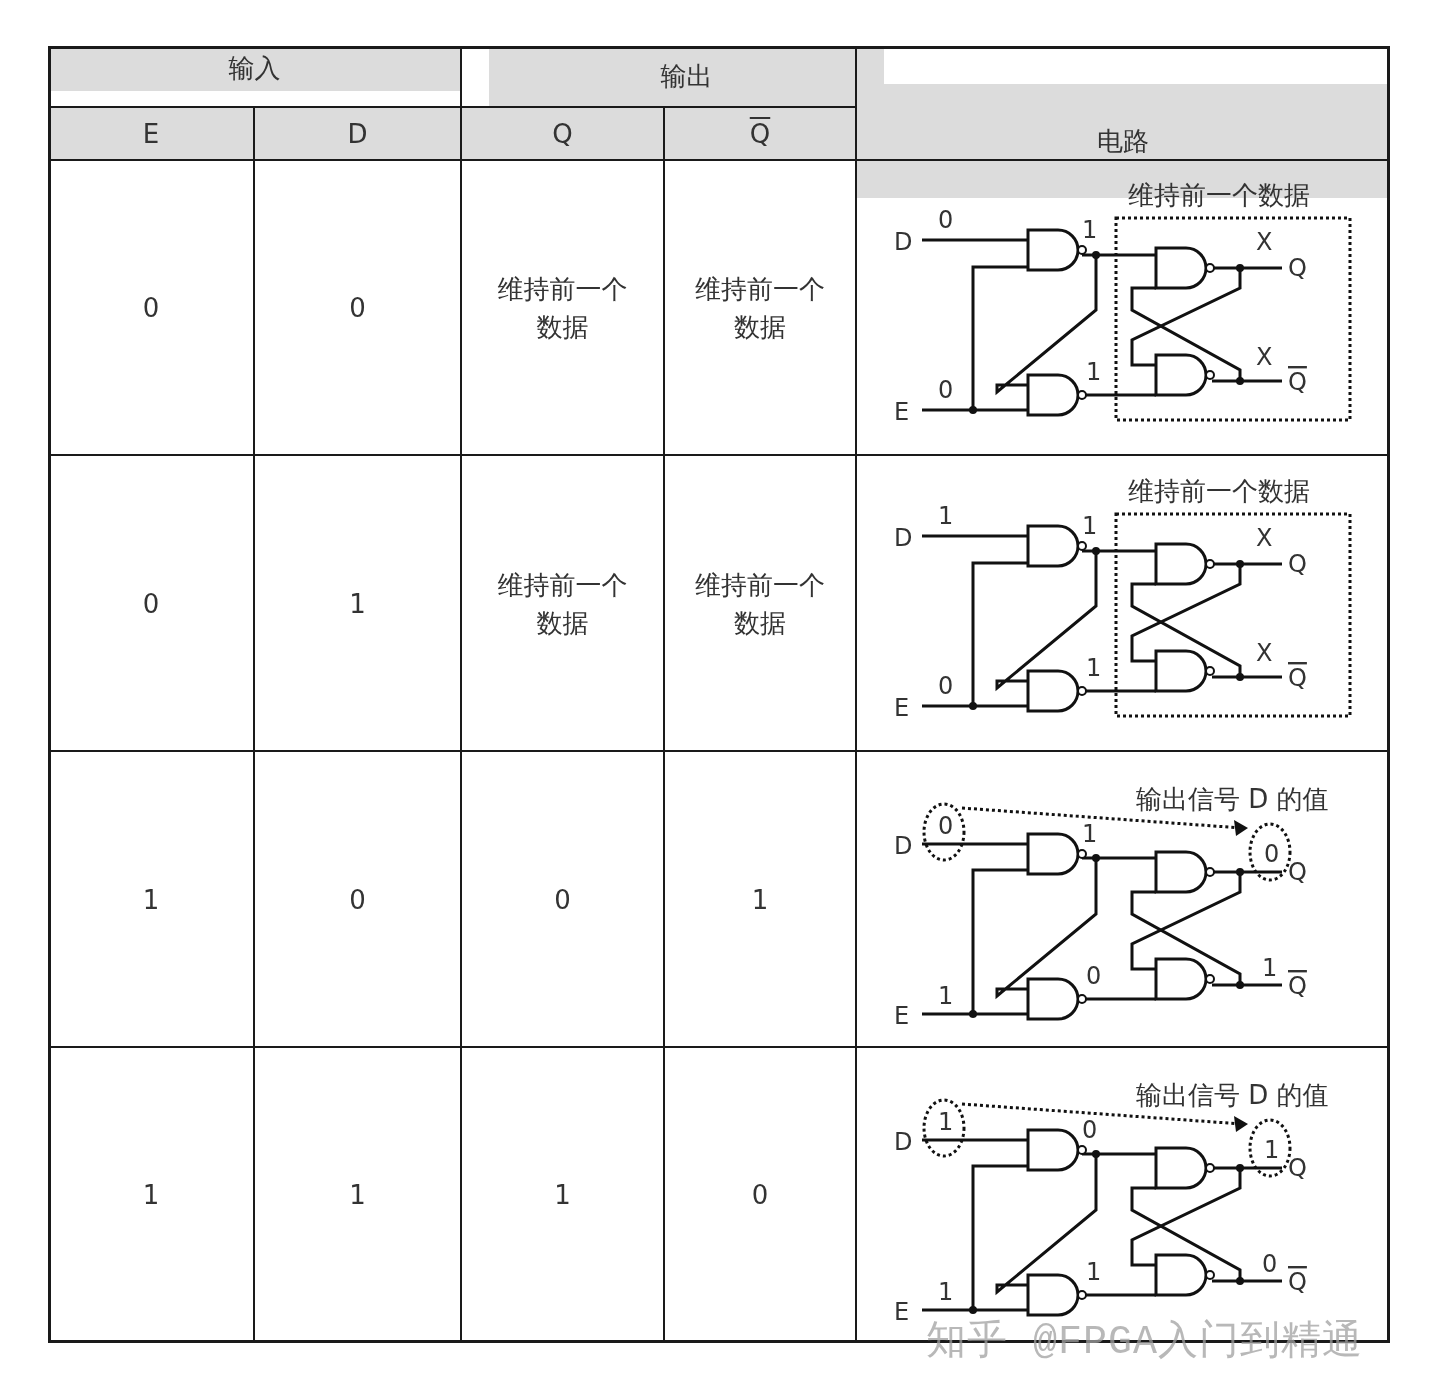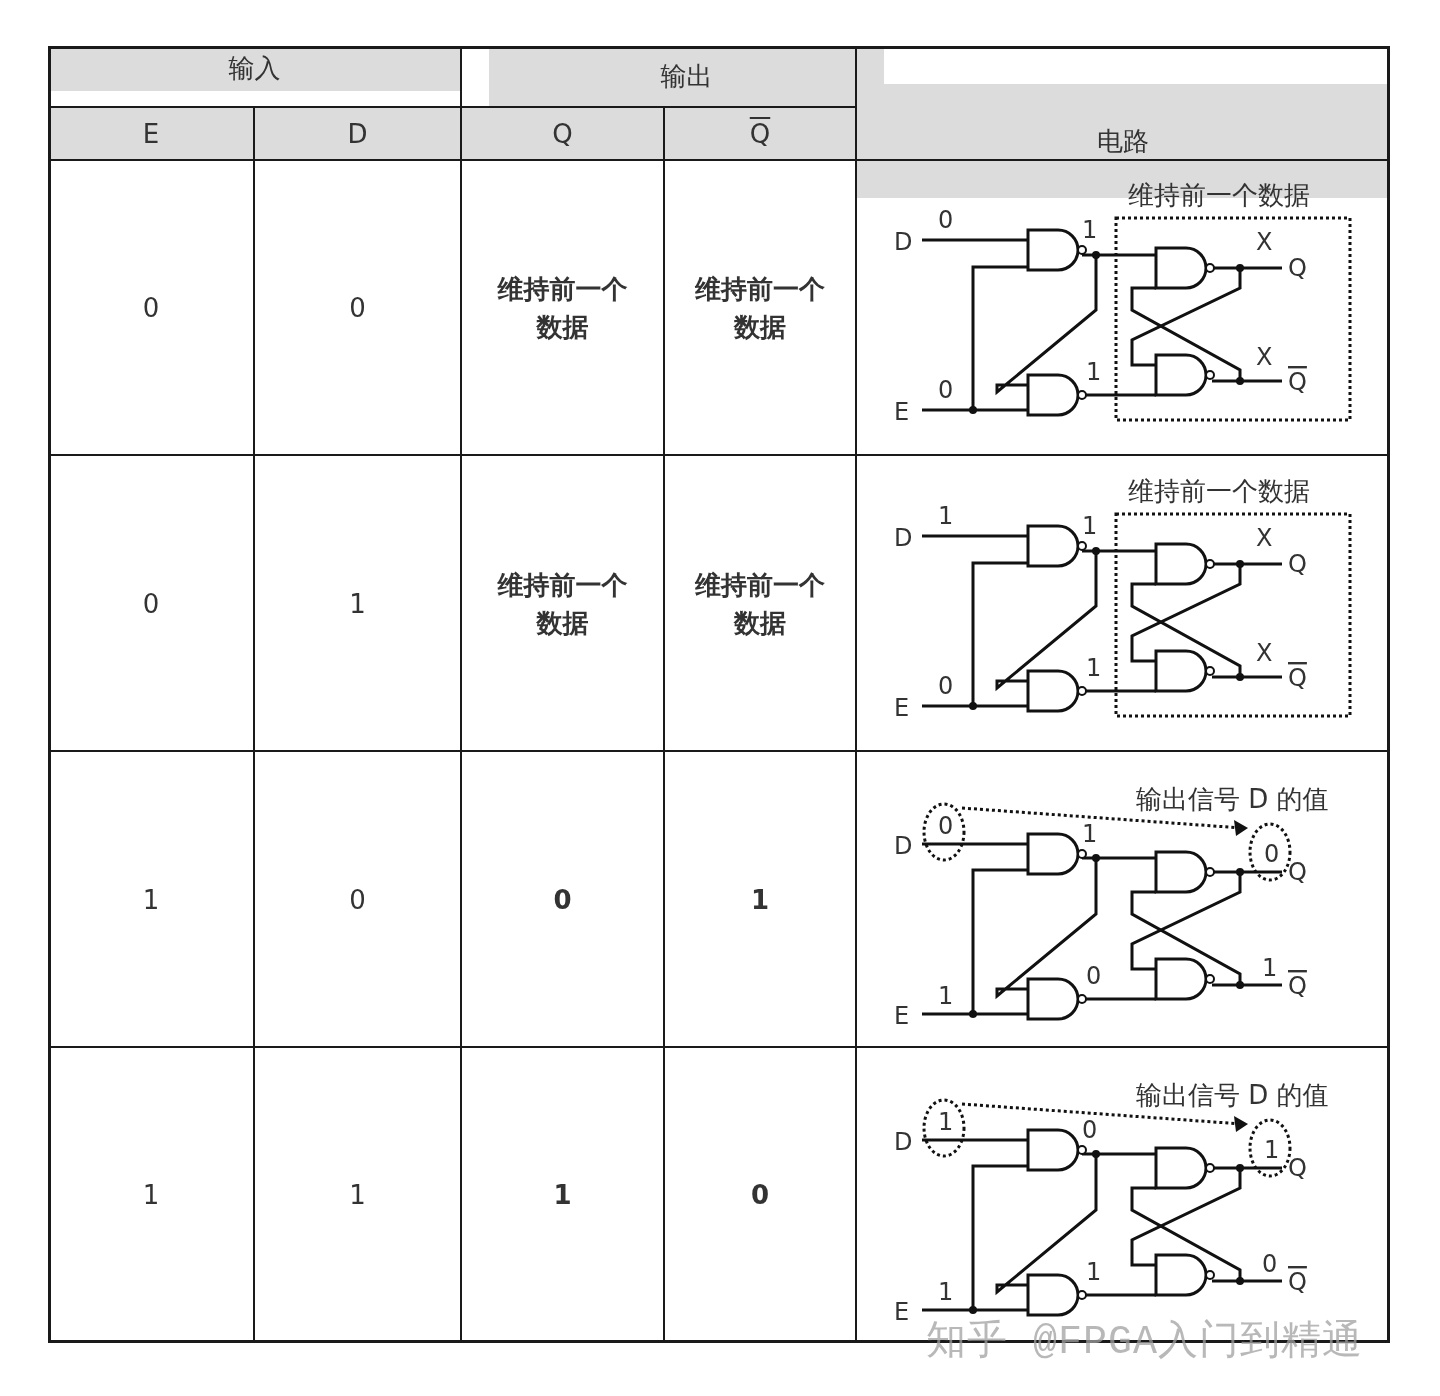--- a/index.html
+++ b/index.html
@@ -1,21 +1,21 @@
 <!DOCTYPE html>
 <html><head>
 <meta charset="utf-8">
 <style>
   html,body{margin:0;padding:0;background:#fff;}
   body{width:1440px;height:1396px;position:relative;font-family:"DejaVu Sans","Liberation Sans",sans-serif;color:#222;overflow:hidden;}
   .tbl{position:absolute;left:48px;top:46px;width:1342px;height:1296px;}
   .cell{position:absolute;box-sizing:border-box;display:flex;align-items:center;justify-content:center;text-align:center;font-size:26px;color:#333;}
   .hdr{background:#dcdcdc;}
   .line{position:absolute;background:#1a1a1a;}
-  .two{line-height:38px;font-size:26px;font-weight:bold;}
+  .two{line-height:38px;font-size:26px;}
   .overbar{text-decoration:overline;}
   .watermark{position:absolute;left:926px;top:1312px;font-size:40px;color:rgba(160,160,160,0.75);letter-spacing:1px;font-family:Liberation Mono, monospace;}
 </style>
 </head>
 <body>
 
 <div class="tbl">
 
   <div class="cell hdr" style="left:0;top:0;width:413px;height:45px;">
       <span>输入</span>

